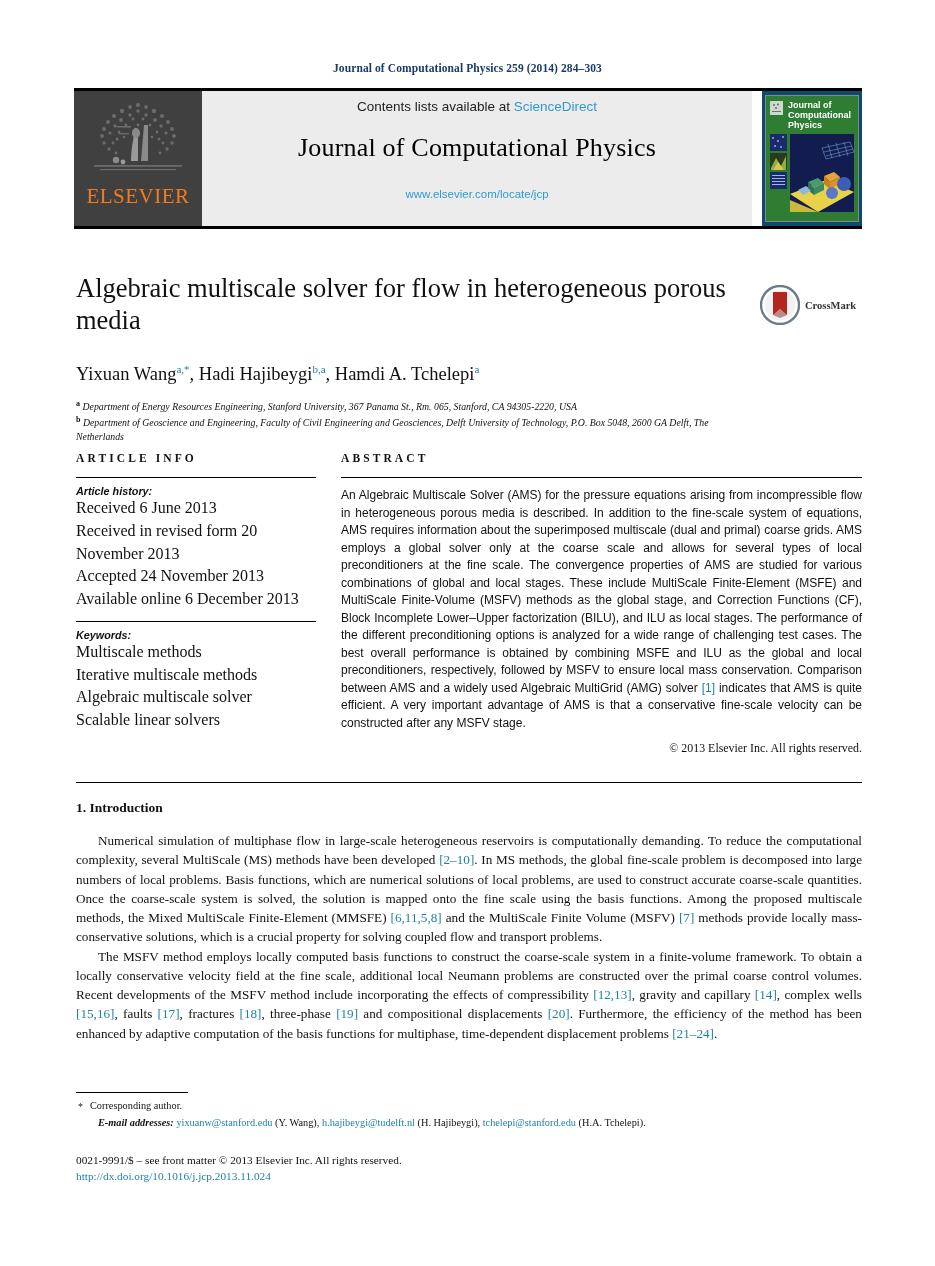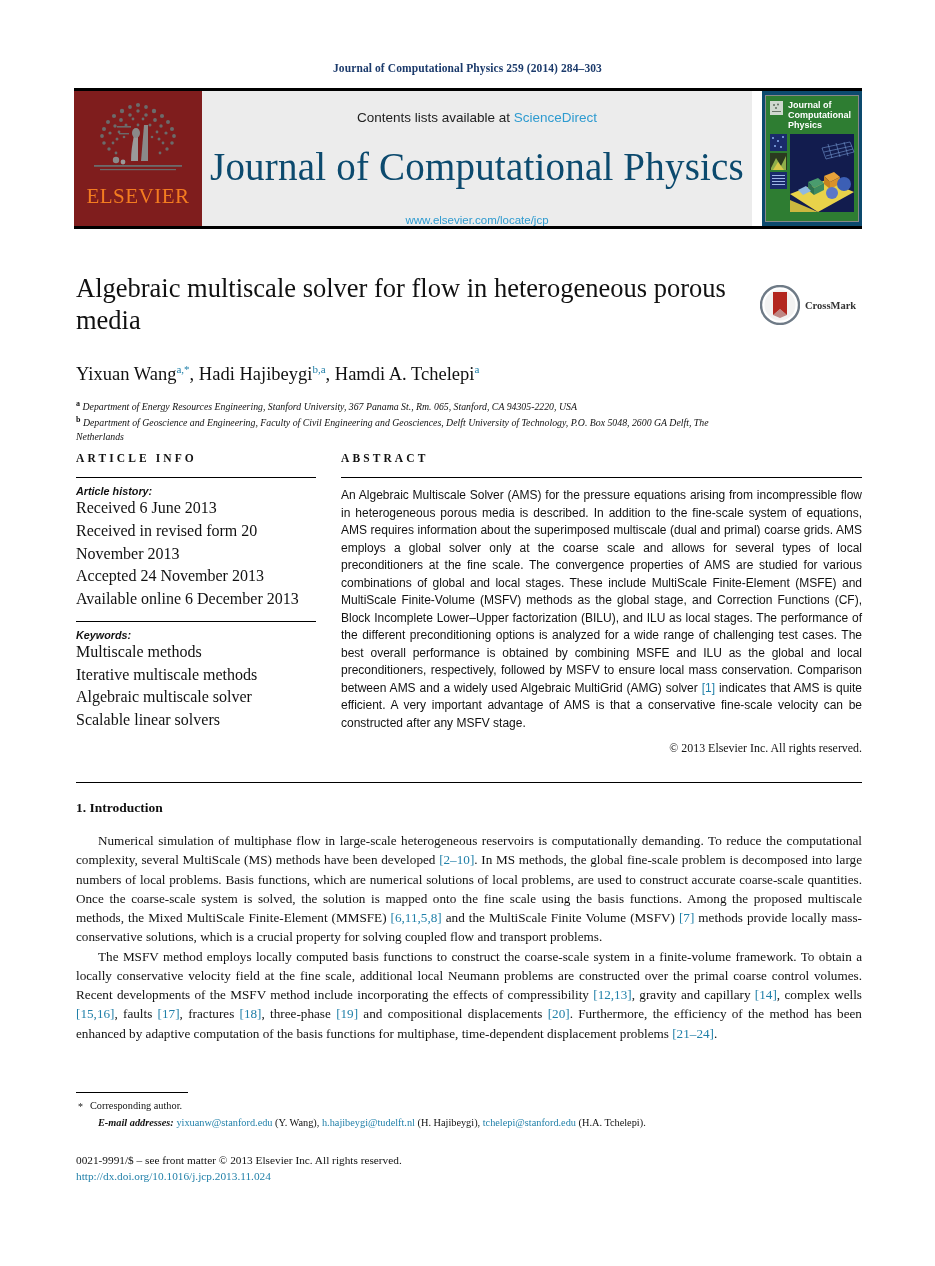--- a/index.html
+++ b/index.html
@@ -60,21 +60,21 @@
   }
   .elsevier-logo {
     width: 128px;
     flex: 0 0 128px;
     display: flex;
     flex-direction: column;
     align-items: center;
     justify-content: flex-start;
     padding-top: 4px;
     box-sizing: border-box;
-    background: #7f1d1d;
+    background: #404040;
   }
   .elsevier-tree {
     width: 104px;
     height: 90px;
     display: block;
   }
   .elsevier-word {
     color: #f47c20;
     font-family: "Liberation Serif", serif;
     font-size: 21px;
@@ -82,36 +82,36 @@
     line-height: 1;
     margin-top: 1px;
   }
   .contents-band {
     flex: 1 1 auto;
     background: #ececec;
     display: flex;
     flex-direction: column;
     align-items: center;
     justify-content: flex-start;
-    padding-top: 19px;
+    padding-top: 8px;
     box-sizing: border-box;
     text-align: center;
   }
   .contents-line {
     font-family: "Liberation Sans", sans-serif;
     font-size: 13.5px;
     color: #222;
   }
   .sd-link {
     color: #2e9bd0;
   }
   .journal-title {
     font-family: "Liberation Serif", serif;
-    font-size: 39px;
-    color: #0c4a6e;
+    font-size: 26px;
+    color: #000000;
     margin-top: 19px;
     letter-spacing: .2px;
   }
   .jcp-url {
     font-family: "Liberation Sans", sans-serif;
     font-size: 11.5px;
     color: #2e9bd0;
     margin-top: 25px;
   }
   .cover {

